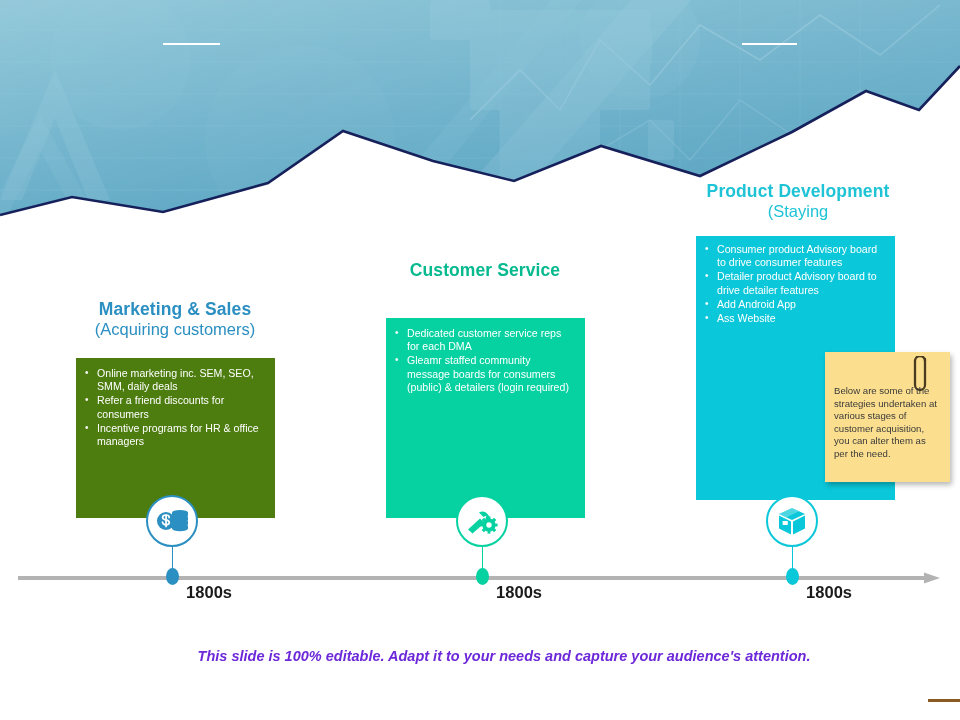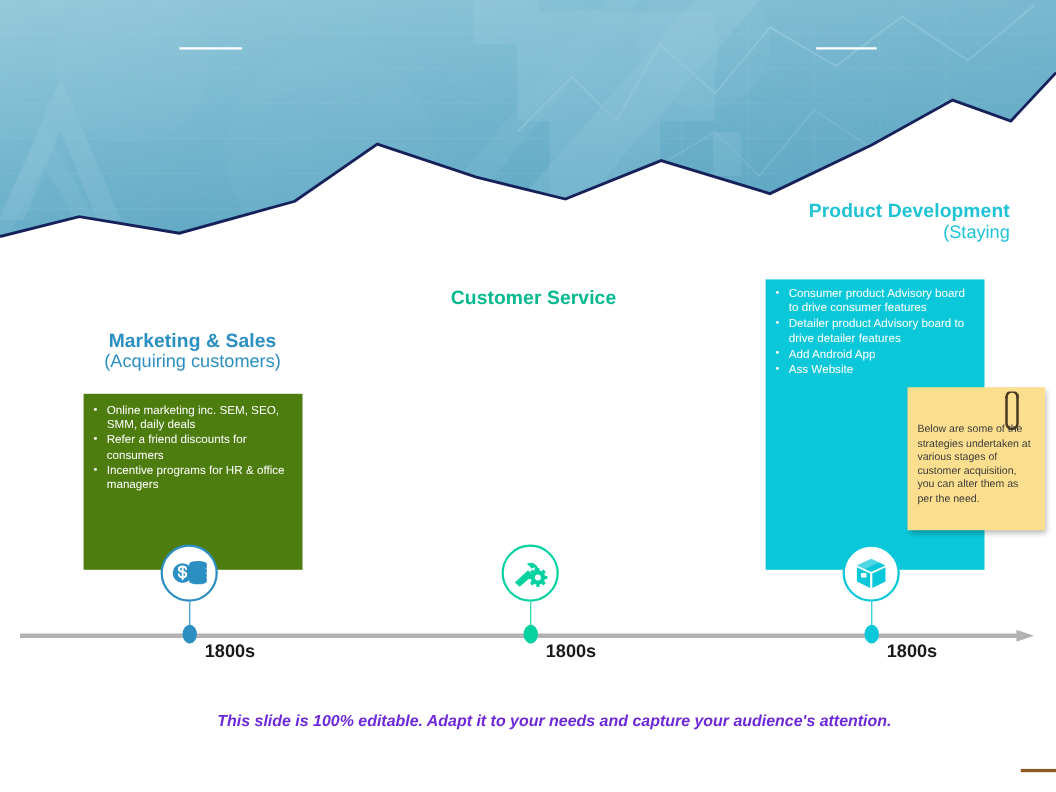--- a/index.html
+++ b/index.html
@@ -190,20 +190,26 @@
         <path d="M14.2 9.6c0-1.7-1.5-2.6-3.3-2.6s-3.3.9-3.3 2.4 1.4 2 3.3 2.4 3.4.8 3.4 2.4-1.6 2.5-3.4 2.5-3.4-1-3.4-2.6" fill="none" stroke="#ffffff" stroke-width="1.7" stroke-linecap="round"></path>
       </g>
     </svg>
   </div>
   <div class="icon-stem" style="left:171.5px;top:547px;height:24px;background:#2b8fc2;"></div>
 
   <div class="col-title" style="left:365px;top:261px;width:240px;color:#06b98f;">
     <span class="t1">Customer Service</span>
   </div>
 
+  <div class="box" style="left:386px;top:318px;width:199px;height:200px;background:#06d2a1;padding:9px 10px 0 8px;">
+    <ul>
+      <li>Dedicated customer service reps for each DMA</li>
+      <li>Gleamr staffed community message boards for consumers (public) &amp; detailers (login required)</li>
+    </ul>
+  </div>
 
   <div class="icon-circle" style="left:456px;top:495px;border:2.5px solid #06d2a1;">
     <svg width="34" height="26" viewBox="0 0 34 26">
       <g fill="#06d2a1">
         <path d="M3 21.5 L15 10.5 L19.5 15 L7.5 25.5 Z"></path>
         <path d="M14 4.5 a7 7 0 0 1 9.5 9.5 l-3.2-3.2 1.2-3.1 -3.1 1.2 Z"></path>
         <circle cx="24" cy="17" r="6.6"></circle>
         <g>
           <rect x="22.6" y="8.4" width="2.8" height="3.4"></rect>
           <rect x="22.6" y="22.2" width="2.8" height="3.4"></rect>
@@ -213,26 +219,26 @@
           <rect x="27.6" y="20.8" width="3.2" height="2.8" transform="rotate(-45 29.2 22.2)"></rect>
           <rect x="27.6" y="10.4" width="3.2" height="2.8" transform="rotate(45 29.2 11.8)"></rect>
           <rect x="17.2" y="20.8" width="3.2" height="2.8" transform="rotate(45 18.8 22.2)"></rect>
         </g>
       </g>
       <circle cx="24" cy="17" r="2.7" fill="#ffffff"></circle>
     </svg>
   </div>
   <div class="icon-stem" style="left:481.5px;top:547px;height:24px;background:#06d2a1;"></div>
 
-  <div class="col-title" style="left:678px;top:182px;width:240px;color:#1ec3d6;text-align:right;">
+  <div class="col-title" style="left:678px;top:182px;width:240px;color:#1ec3d6;">
     <span class="t1" style="font-size:17.5px;">Product Development</span>
     <span class="t2">(Staying</span>
   </div>
 
-  <div class="box" style="left:696px;top:254px;width:199px;height:264px;background:#0ac7d9;padding:7px 10px 0 8px;">
+  <div class="box" style="left:696px;top:236px;width:199px;height:264px;background:#0ac7d9;padding:7px 10px 0 8px;">
     <ul>
       <li>Consumer product Advisory board to drive consumer features</li>
       <li>Detailer product Advisory board to drive detailer features</li>
       <li>Add Android App</li>
       <li>Ass Website</li>
     </ul>
   </div>
 
   <div class="icon-circle" style="left:766px;top:495px;border:2.5px solid #0ac7d9;">
     <svg width="30" height="30" viewBox="0 0 30 30">

